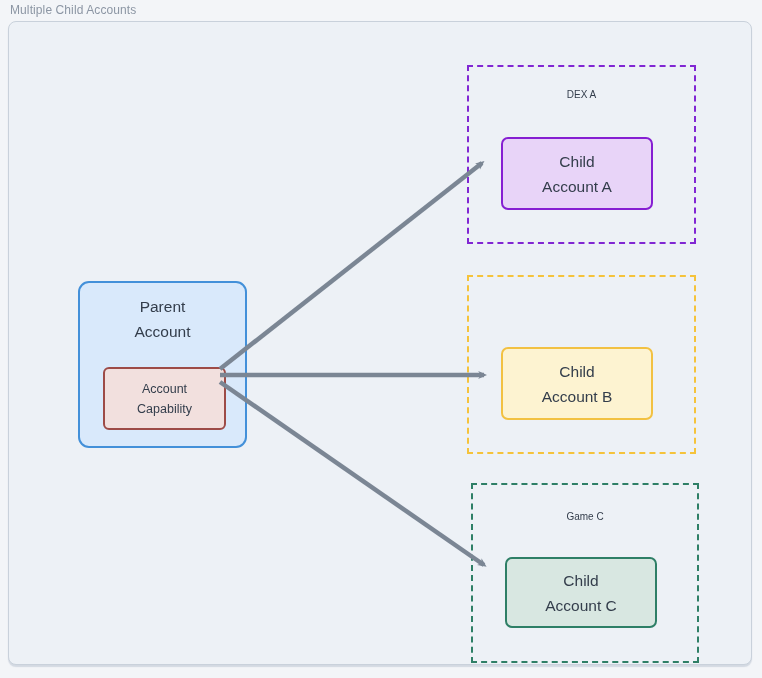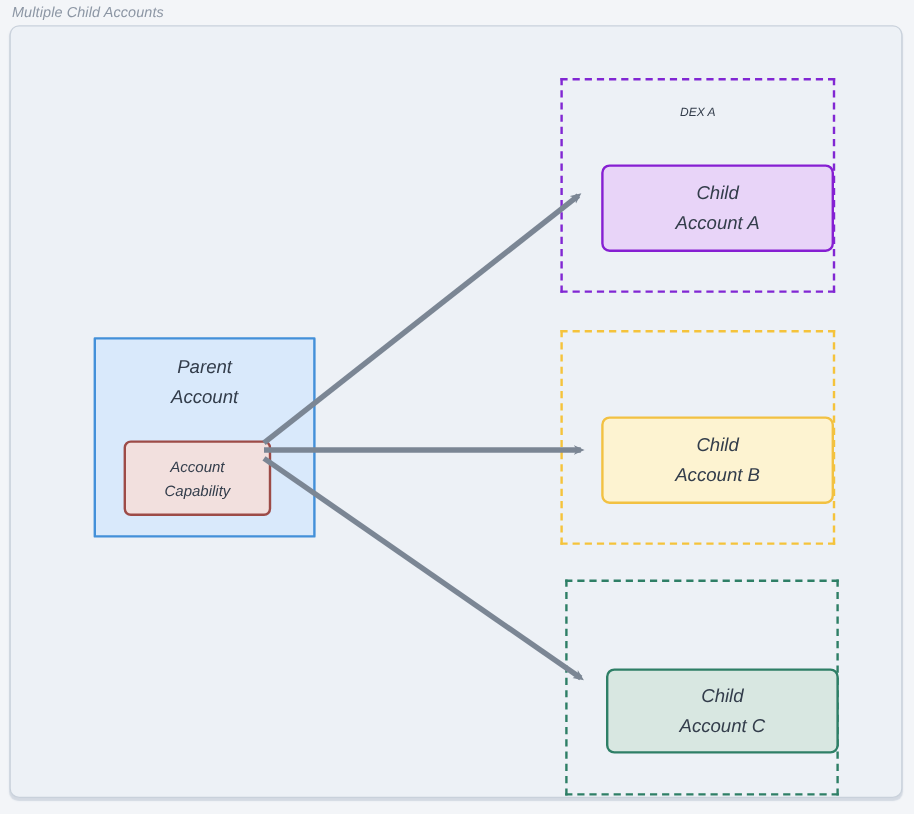--- a/index.html
+++ b/index.html
@@ -5,21 +5,20 @@
   * { margin: 0; padding: 0; box-sizing: border-box; }
   html, body { background: #f3f5f8; }
   body { font-family: "Liberation Sans", "DejaVu Sans", sans-serif; }
 
   .page {
     position: relative;
     width: 762px;
     height: 678px;
     background: #f3f5f8;
     overflow: hidden;
-    font-style: italic;
   }
 
   .fig-title {
     position: absolute;
     left: 10px;
     top: 3px;
     font-size: 12px;
     color: #8c96a4;
     letter-spacing: 0.1px;
   }
@@ -40,25 +39,25 @@
     color: #333d4b;
     text-align: center;
     white-space: pre-line;
   }
 
   
   .parent-node {
     position: absolute;
     left: 69px;
     top: 259px;
-    width: 185px;
+    width: 169px;
     height: 167px;
     background: #d9e9fb;
     border: 2px solid #4390d9;
-    border-radius: 1px;
+    border-radius: 11px;
   }
   .parent-label {
     padding-top: 11px;
     font-size: 15.5px;
     line-height: 25px;
   }
   .capability-node {
     position: absolute;
     left: 23px;
     top: 84px;
@@ -90,21 +89,21 @@
     text-align: center;
   }
   .group-a { left: 458px; top: 43px;  width: 229px; height: 179px; border-color: #8127d3; }
   .group-b { left: 458px; top: 253px; width: 229px; height: 179px; border-color: #f5c33b; }
   .group-c { left: 462px; top: 461px; width: 228px; height: 180px; border-color: #2e7f66; }
   .group-c .group-label { margin-top: 26px; }
 
   
   .child-node {
     position: absolute;
-    width: 194px;
+    width: 152px;
     border-width: 2px;
     border-style: solid;
     border-radius: 7px;
     display: flex;
     align-items: center;
     justify-content: center;
   }
   .child-node .node-text {
     font-size: 15.5px;
     line-height: 25px;
@@ -153,20 +152,21 @@
     </div>
 
     <div class="group group-b">
       <div class="child-node node-b">
         <div class="node-text">Child
 Account B</div>
       </div>
     </div>
 
     <div class="group group-c">
+      <div class="group-label">Game C</div>
       <div class="child-node node-c">
         <div class="node-text">Child
 Account C</div>
       </div>
     </div>
 
   </div>
 
   <svg class="arrows-layer" viewBox="0 0 762 678" xmlns="http://www.w3.org/2000/svg">
     <defs>

